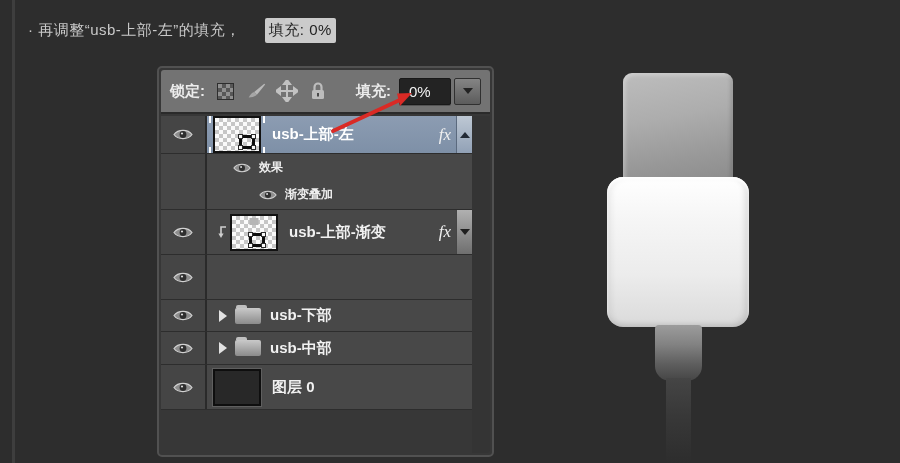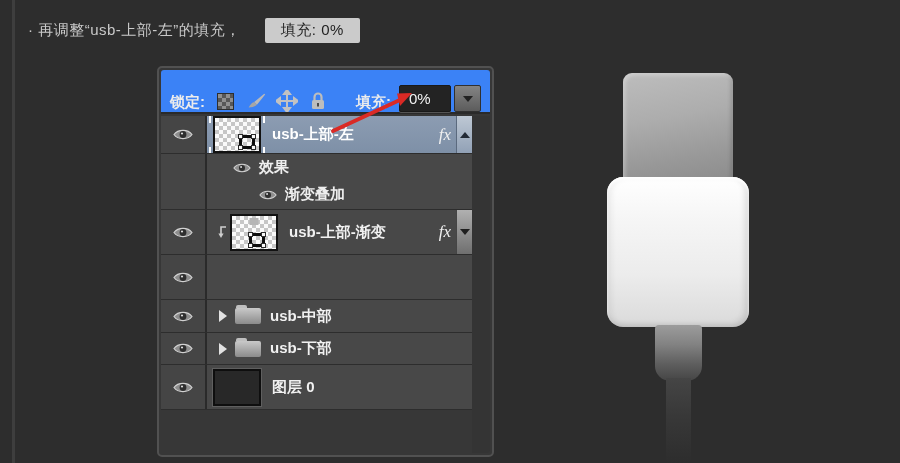--- a/index.html
+++ b/index.html
@@ -5,27 +5,27 @@
   * { margin:0; padding:0; box-sizing:border-box; }
   html,body { width:900px; height:463px; overflow:hidden; }
   body { font-family:"Liberation Sans","DejaVu Sans",sans-serif; background:#2c2c2c; position:relative; }
   .page { position:absolute; inset:0; background:#2d2d2d; }
 
   .vguide { position:absolute; left:12px; top:0; width:3px; height:463px; background:#3e3e3e; }
 
   
   .instruction { position:absolute; left:28px; top:18px; display:flex; align-items:center; gap:24px;
                  font-size:15px; color:#c9c9c9; letter-spacing:0.5px; }
-  .instruction .hl { background:#cbcbcb; color:#1f1f1f; padding:3px 16px; border-radius:2px; font-size:15px; }
+  .instruction .hl { background:#cbcbcb; color:#1f1f1f; padding:3px 4px; border-radius:2px; font-size:15px; }
 
   
   .panel { position:absolute; left:157px; top:66px; width:337px; height:391px;
            background:#373737; border:2px solid #515151; border-radius:5px; }
-  .phead { position:absolute; left:2px; top:2px; right:2px; height:44px; background:#3b82f6;
-           border-bottom:2px solid #2a2a2a; display:flex; align-items:flex-end; padding:0 9px;
+  .phead { position:absolute; left:2px; top:2px; right:2px; height:44px; background:#737373;
+           border-bottom:2px solid #2a2a2a; display:flex; align-items:center; padding:0 9px;
            border-radius:3px 3px 0 0; }
   .lbl { font-size:15px; font-weight:bold; color:#ececec; }
   .hico { margin-left:9px; display:inline-flex; align-items:center; justify-content:center; width:22px; height:22px; }
   .checker16 { width:17px; height:17px; background-color:#8f8f8f;
     background-image:linear-gradient(45deg,#575757 25%,transparent 25%,transparent 75%,#575757 75%),
                      linear-gradient(45deg,#575757 25%,transparent 25%,transparent 75%,#575757 75%);
     background-size:8px 8px; background-position:0 0,4px 4px; border:1px solid #2e2e2e; }
   .fill-lbl { margin-left:auto; }
   .fill-field { margin-left:8px; width:52px; height:27px; background:#232323; border:1px solid #191919;
                 border-radius:2px; color:#f2f2f2; font-size:15px; display:flex; align-items:center;
@@ -70,21 +70,21 @@
   .bracket.tl{left:-2px;top:-2px;border-right:none;border-bottom:none;}
   .bracket.tr{right:-2px;top:-2px;border-left:none;border-bottom:none;}
   .bracket.bl{left:-2px;bottom:-2px;border-right:none;border-top:none;}
   .bracket.br{right:-2px;bottom:-2px;border-left:none;border-top:none;}
   .thumb.dark { background:#282828; border:2px solid #0e0e0e; outline:1px solid #5f5f5f; }
 
   
   .fxlist { flex-direction:column; align-items:stretch; padding:0; }
   .fxrow { display:flex; align-items:center; height:27px; }
   .fxrow .sm-eye { margin-right:8px; }
-  .fxrow span.etxt { font-size:15px; font-weight:bold; color:#eeeeee; }
+  .fxrow span.etxt { font-size:12px; font-weight:bold; color:#eeeeee; }
   .ind1 { padding-left:26px; } .ind2 { padding-left:52px; }
 
   
   .tri-r { width:0; height:0; border-left:8px solid #e2e2e2; border-top:6px solid transparent; border-bottom:6px solid transparent; margin:0 8px 0 8px; }
   .folder { width:26px; height:16px; background:linear-gradient(180deg,#c9c9c9,#8b8b8b); border-radius:2px; position:relative; }
   .folder::before { content:""; position:absolute; top:-3px; left:1px; width:11px; height:3px; background:#bfbfbf; border-radius:2px 2px 0 0; }
 
   .clip-ico { margin-left:5px; flex:0 0 12px; }
 
   
@@ -249,47 +249,47 @@
       <div class="row h45">
         <div class="eyec">
           <svg class="eye-svg" width="20" height="13" viewBox="0 0 20 13">
               <path d="M1 6.5 C5 1 15 1 19 6.5 C15 12 5 12 1 6.5 Z" fill="#8d8d8d" stroke="#d2d2d2" stroke-width="1.2"></path>
               <circle cx="10" cy="6.5" r="3.4" fill="#2e2e2e"></circle>
               <circle cx="9" cy="5.5" r="1.1" fill="#dddddd"></circle>
             </svg>
         </div>
       </div>
 
+      <div class="row h32">
+        <div class="eyec">
+          <svg class="eye-svg" width="20" height="13" viewBox="0 0 20 13">
+              <path d="M1 6.5 C5 1 15 1 19 6.5 C15 12 5 12 1 6.5 Z" fill="#8d8d8d" stroke="#d2d2d2" stroke-width="1.2"></path>
+              <circle cx="10" cy="6.5" r="3.4" fill="#2e2e2e"></circle>
+              <circle cx="9" cy="5.5" r="1.1" fill="#dddddd"></circle>
+            </svg>
+        </div>
+        <div class="rc">
+          <span class="tri-r"></span>
+          <span class="folder"></span>
+          <span class="lname">usb-下部</span>
+        </div>
+      </div>
+
       <div class="row h33">
         <div class="eyec">
           <svg class="eye-svg" width="20" height="13" viewBox="0 0 20 13">
               <path d="M1 6.5 C5 1 15 1 19 6.5 C15 12 5 12 1 6.5 Z" fill="#8d8d8d" stroke="#d2d2d2" stroke-width="1.2"></path>
               <circle cx="10" cy="6.5" r="3.4" fill="#2e2e2e"></circle>
               <circle cx="9" cy="5.5" r="1.1" fill="#dddddd"></circle>
             </svg>
         </div>
         <div class="rc">
           <span class="tri-r"></span>
           <span class="folder"></span>
           <span class="lname">usb-中部</span>
-        </div>
-      </div>
-
-      <div class="row h32">
-        <div class="eyec">
-          <svg class="eye-svg" width="20" height="13" viewBox="0 0 20 13">
-              <path d="M1 6.5 C5 1 15 1 19 6.5 C15 12 5 12 1 6.5 Z" fill="#8d8d8d" stroke="#d2d2d2" stroke-width="1.2"></path>
-              <circle cx="10" cy="6.5" r="3.4" fill="#2e2e2e"></circle>
-              <circle cx="9" cy="5.5" r="1.1" fill="#dddddd"></circle>
-            </svg>
-        </div>
-        <div class="rc">
-          <span class="tri-r"></span>
-          <span class="folder"></span>
-          <span class="lname">usb-下部</span>
         </div>
       </div>
 
 
       <div class="row h45">
         <div class="eyec">
           <svg class="eye-svg" width="20" height="13" viewBox="0 0 20 13">
               <path d="M1 6.5 C5 1 15 1 19 6.5 C15 12 5 12 1 6.5 Z" fill="#8d8d8d" stroke="#d2d2d2" stroke-width="1.2"></path>
               <circle cx="10" cy="6.5" r="3.4" fill="#2e2e2e"></circle>
               <circle cx="9" cy="5.5" r="1.1" fill="#dddddd"></circle>

